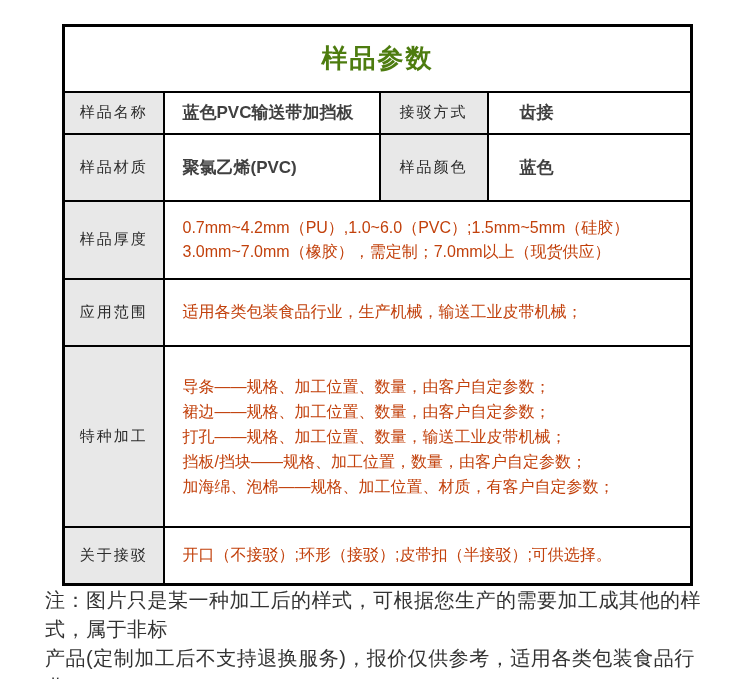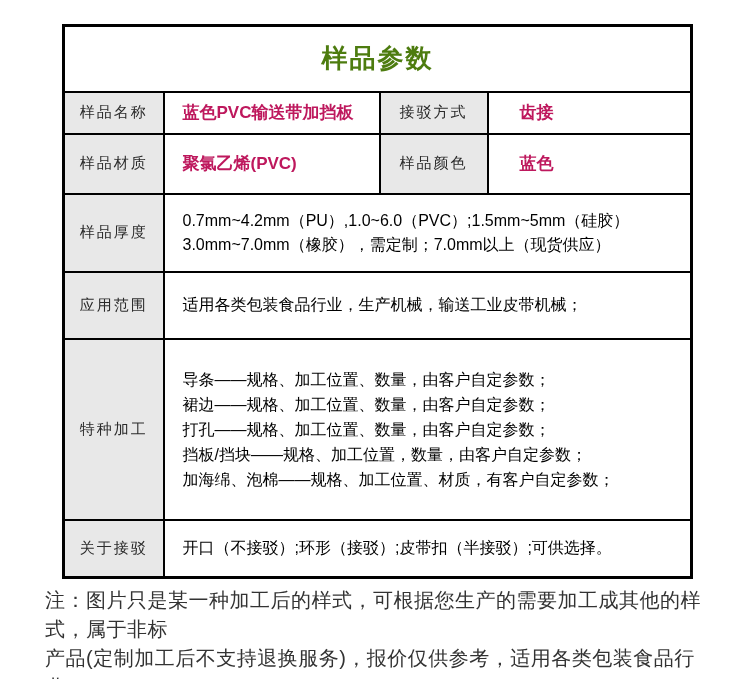--- a/index.html
+++ b/index.html
@@ -43,37 +43,37 @@
     background: #e8e8e8;
     text-align: center;
     vertical-align: middle;
     font-size: 15px;
     color: #2b2b2b;
     letter-spacing: 2px;
   }
   td.value-bold {
     font-size: 17px;
     font-weight: bold;
-    color: #be185d;
+    color: #404040;
     vertical-align: middle;
     padding-left: 18px;
   }
   td.value-bold.indent-wide {
     padding-left: 31px;
   }
   td.content-cell {
     font-size: 16px;
-    color: #000000;
+    color: #c2410c;
     vertical-align: middle;
     padding-left: 18px;
     padding-right: 10px;
     line-height: 24px;
   }
   tr.row-basic-1 { height: 42px; }
-  tr.row-basic-2 { height: 60px; }
+  tr.row-basic-2 { height: 67px; }
   tr.row-thickness { height: 78px; margin-top: 44px; }
   tr.row-application { height: 67px; }
   tr.row-special { height: 181px; }
   tr.row-special td.content-cell { line-height: 25px; }
   tr.row-joint { height: 58px; }
   .note {
     position: absolute;
     left: 45px;
     top: 586px;
     width: 668px;
@@ -126,21 +126,21 @@
     <tr class="row-application">
       <td class="label-cell">应用范围</td>
       <td class="content-cell" colspan="3">适用各类包装食品行业，生产机械，输送工业皮带机械；</td>
     </tr>
 
     <tr class="row-special">
       <td class="label-cell">特种加工</td>
       <td class="content-cell" colspan="3">
         <div>导条——规格、加工位置、数量，由客户自定参数；</div>
         <div>裙边——规格、加工位置、数量，由客户自定参数；</div>
-        <div>打孔——规格、加工位置、数量，由客户自定参数；</div>
+        <div>打孔——规格、加工位置、数量，输送工业皮带机械；</div>
         <div>挡板/挡块——规格、加工位置，数量，由客户自定参数；</div>
         <div>加海绵、泡棉——规格、加工位置、材质，有客户自定参数；</div>
       </td>
     </tr>
 
     <tr class="row-joint">
       <td class="label-cell">关于接驳</td>
       <td class="content-cell" colspan="3">开口（不接驳）;环形（接驳）;皮带扣（半接驳）;可供选择。</td>
     </tr>
   </tbody>

